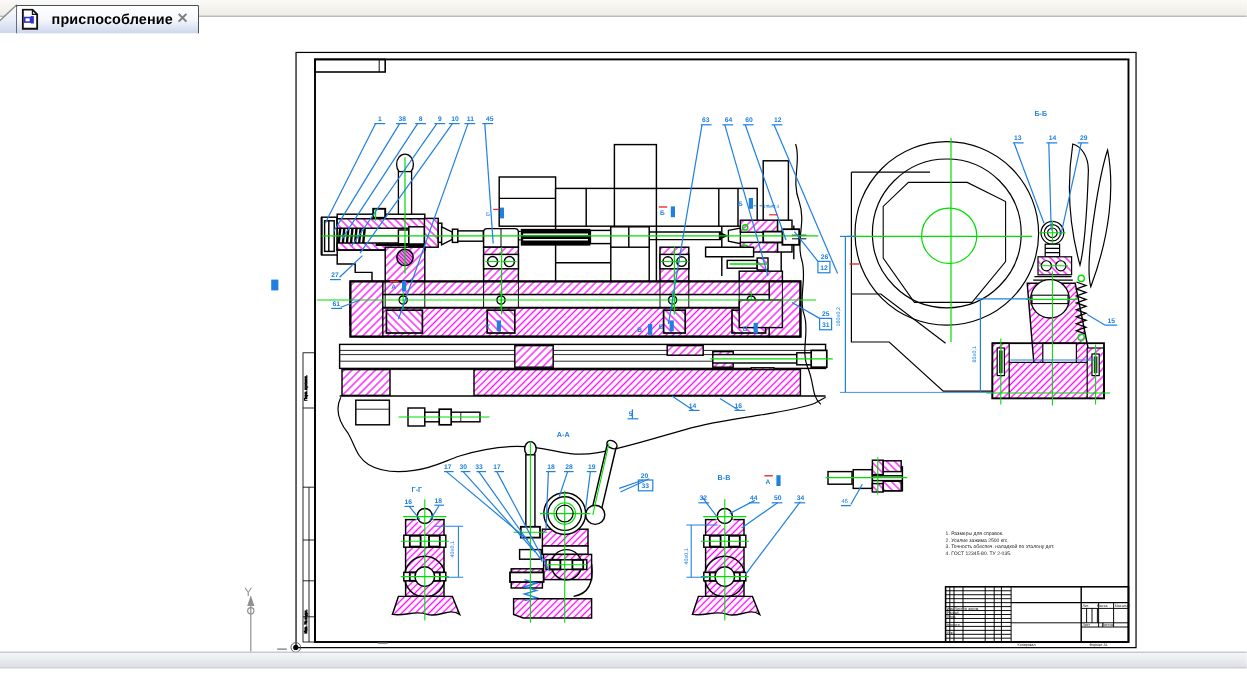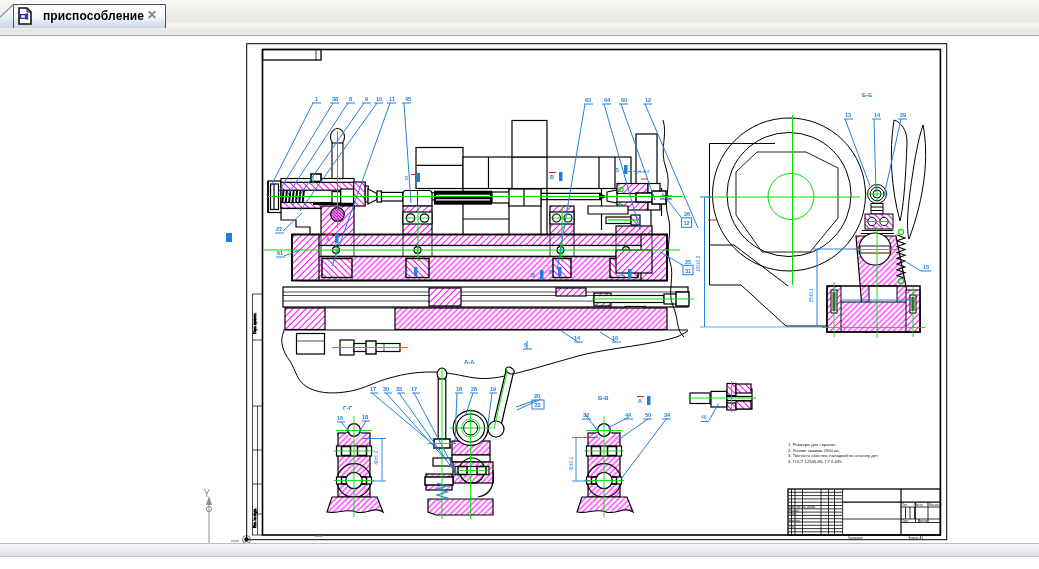--- a/index.html
+++ b/index.html
@@ -1,17 +1,17 @@
 <!DOCTYPE html>
 <html><head><meta charset="utf-8">
 <style>
 * { margin:0; padding:0; box-sizing:border-box; }
 body { width:1039px; height:569px; position:relative; background:#ffffff; overflow:hidden;
        font-family:"Liberation Sans", sans-serif; }
-.tabbar { position:absolute; left:0; top:0; width:1039px; height:36px;
+.tabbar { position:absolute; left:0; top:0; width:1039px; height:14px;
   background:linear-gradient(#fbfaf8 0px,#f2f0ea 9px,#eae8e2 22px,#f7f6f3 24px,#e9e7e1 30px);
   border-bottom:1px solid #aaaaaa; }
 .prevtab { position:absolute; left:0; top:4px; width:15px; height:24px;
   background:linear-gradient(#fdfdfe 0%, #e8edf8 55%, #ccd5ec 100%);
   clip-path:polygon(0 56%, 100% 0, 100% 100%, 0 100%); }
 .tab { position:absolute; left:13px; top:4px; width:153px; height:24px;
   background:linear-gradient(#ffffff 0%, #f4f7fc 50%, #ccd5ec 100%);
   border:1px solid #46505e; border-bottom:none; border-radius:2px 2px 0 0; }
 .tab .label { position:absolute; left:29px; top:4px; font-size:12px; font-weight:bold; color:#000; letter-spacing:0.1px; }
 .tab .close { position:absolute; left:133px; top:3px; font-size:12px; font-weight:bold; color:#808080; }

